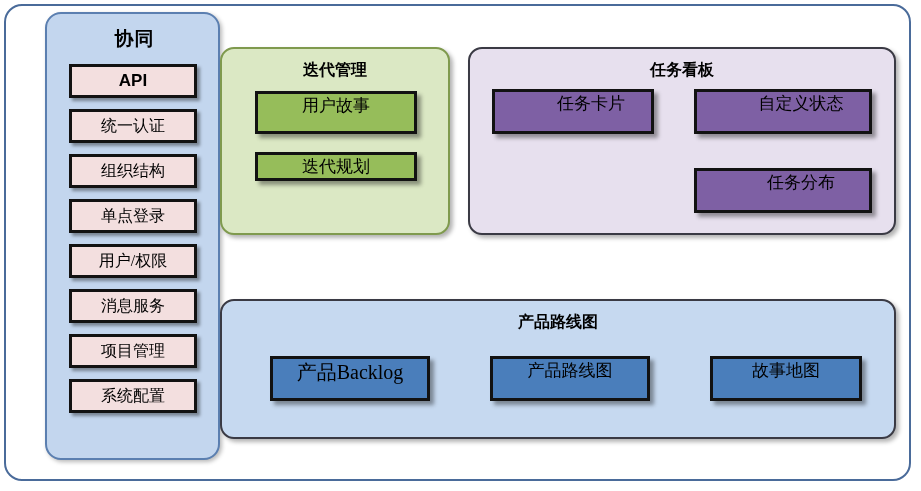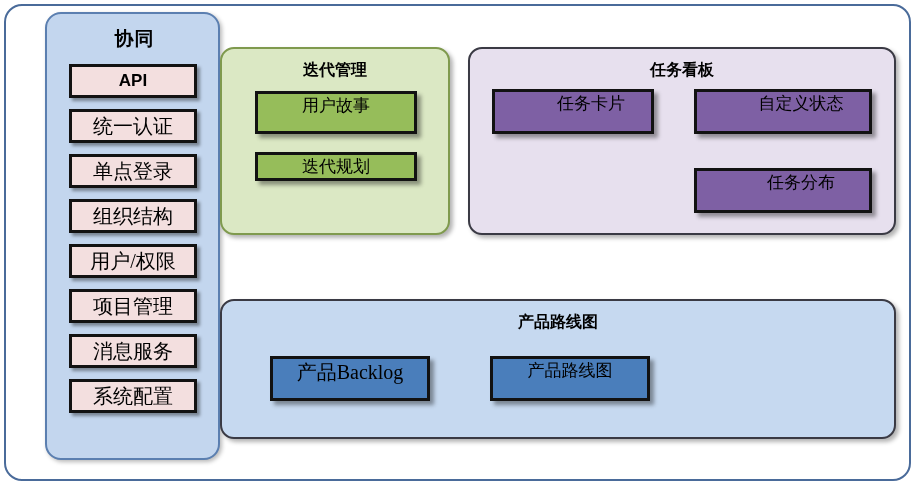--- a/index.html
+++ b/index.html
@@ -69,21 +69,21 @@
     width: 128px;
     height: 34px;
     margin-bottom: 11px;
     background: #f3dfdf;
     border: 3px solid #121212;
     box-shadow: 3px 3px 3px rgba(0,0,0,0.38);
     display: flex;
     align-items: center;
     justify-content: center;
     font-family: "Liberation Serif", "DejaVu Serif", serif;
-    font-size: 20px;
+    font-size: 16px;
     color: #000000;
   }
   .chip.bold-label {
     font-family: "Liberation Sans", "DejaVu Sans", sans-serif;
     font-weight: bold;
     font-size: 17px;
     text-align: center;
   }
 
   
@@ -176,33 +176,33 @@
     <div class="sidebar-title">协同</div>
 
     <div class="chip-list">
       <div class="chip bold-label">
         <span>API</span>
       </div>
       <div class="chip">
         <span>统一认证</span>
       </div>
       <div class="chip">
+        <span>组织结构</span>
+      </div>
+      <div class="chip">
         <span>单点登录</span>
       </div>
       <div class="chip">
-        <span>组织结构</span>
-      </div>
-      <div class="chip">
         <span>用户/权限</span>
       </div>
       <div class="chip">
+        <span>消息服务</span>
+      </div>
+      <div class="chip">
         <span>项目管理</span>
-      </div>
-      <div class="chip">
-        <span>消息服务</span>
       </div>
       <div class="chip">
         <span>系统配置</span>
       </div>
     </div>
   </div>
 
   <div class="panel panel-iteration">
     <div class="panel-title">迭代管理</div>
 
@@ -230,15 +230,18 @@
 
   <div class="panel panel-agile">
     <div class="panel-title">产品路线图</div>
 
     <div class="box box-blue ag-0">
       <span class="mixed-label">产品Backlog</span>
     </div>
     <div class="box box-blue ag-1">
       <span>产品路线图</span>
     </div>
+    <div class="box box-blue ag-2">
+      <span>故事地图</span>
+    </div>
   </div>
 
 </div>
 
 </body></html>

